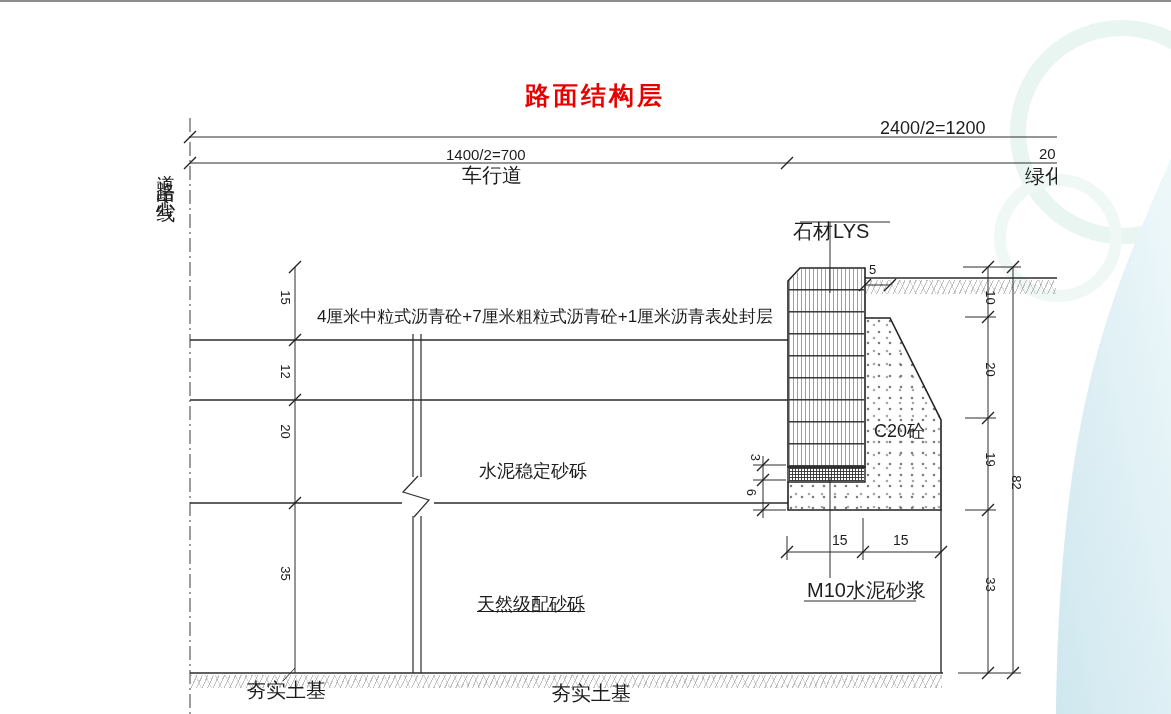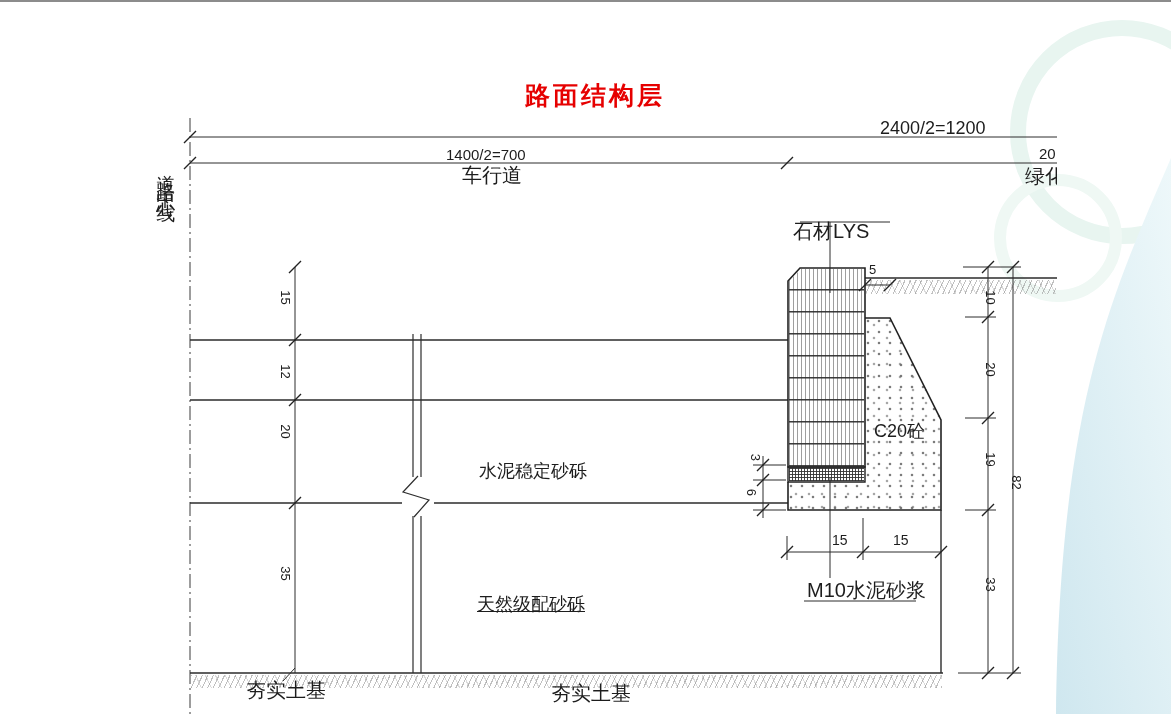--- a/index.html
+++ b/index.html
@@ -100,20 +100,21 @@
     </svg>
 
     <div class="t vtext" style="left:155px;top:160px;font-size:19px;">道路中心线</div>
 
     <div class="t" style="left:880px;top:118px;font-size:18px;">2400/2=1200</div>
     <div class="t" style="left:446px;top:146px;font-size:15px;">1400/2=700</div>
     <div class="t cad17" style="left:462px;top:164px;">车行道</div>
     <div class="t" style="left:1039px;top:145px;font-size:15px;">20</div>
     <div class="t cad17" style="left:1025px;top:165px;">绿化</div>
 
+    <div class="t" style="left:302px;top:307px;width:486px;text-align:center;font-size:17px;">4厘米中粒式沥青砼+7厘米粗粒式沥青砼+1厘米沥青表处封层</div>
     <div class="t cad18" style="left:479px;top:434px;margin-top:27px;">水泥稳定砂砾</div>
     <div class="t cad18" style="left:477px;top:594px;text-decoration:underline;">天然级配砂砾</div>
     <div class="t cad17" style="left:246px;top:679px;">夯实土基</div>
     <div class="t cad17" style="left:551px;top:682px;">夯实土基</div>
 
     <div class="t cad17" style="left:793px;top:200px;margin-top:20px;">石材LYS</div>
     <div class="t cad18" style="left:874px;top:421px;text-align:right;">C20砼</div>
     <div class="t cad17" style="left:807px;top:579px;">M10水泥砂浆</div>
 
     <div class="t dimtxt" style="left:869px;top:263px;">5</div>

